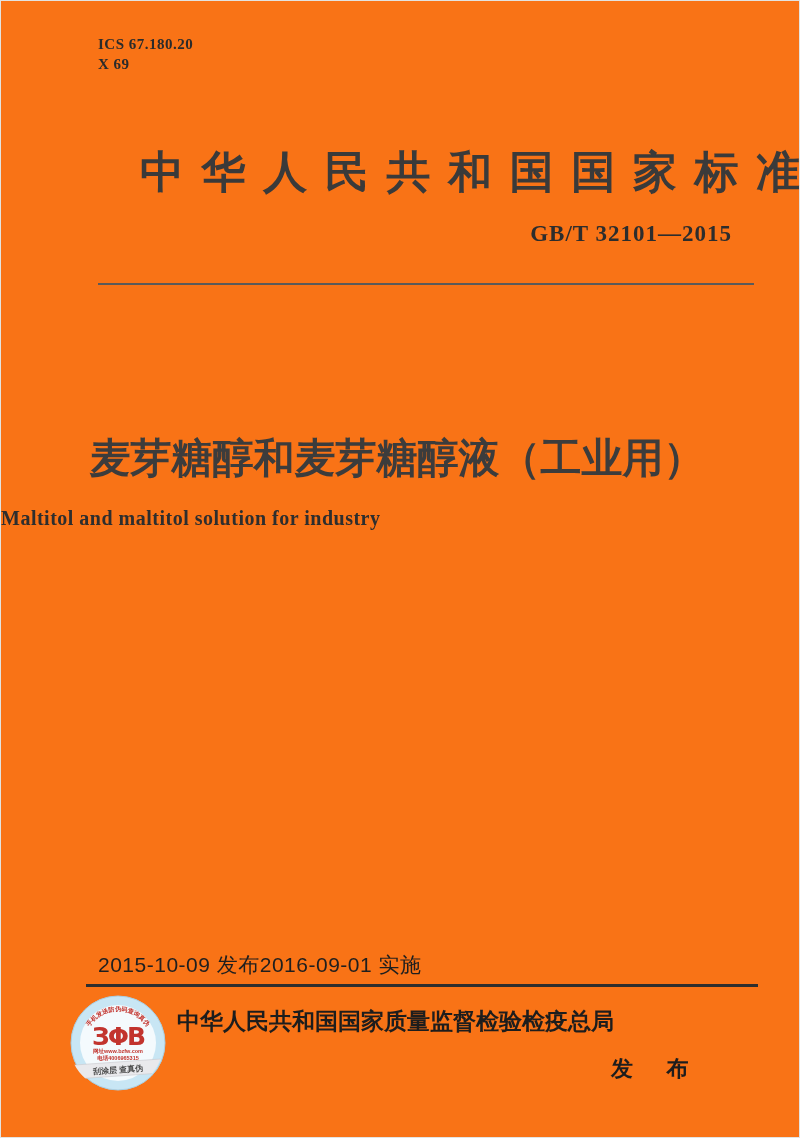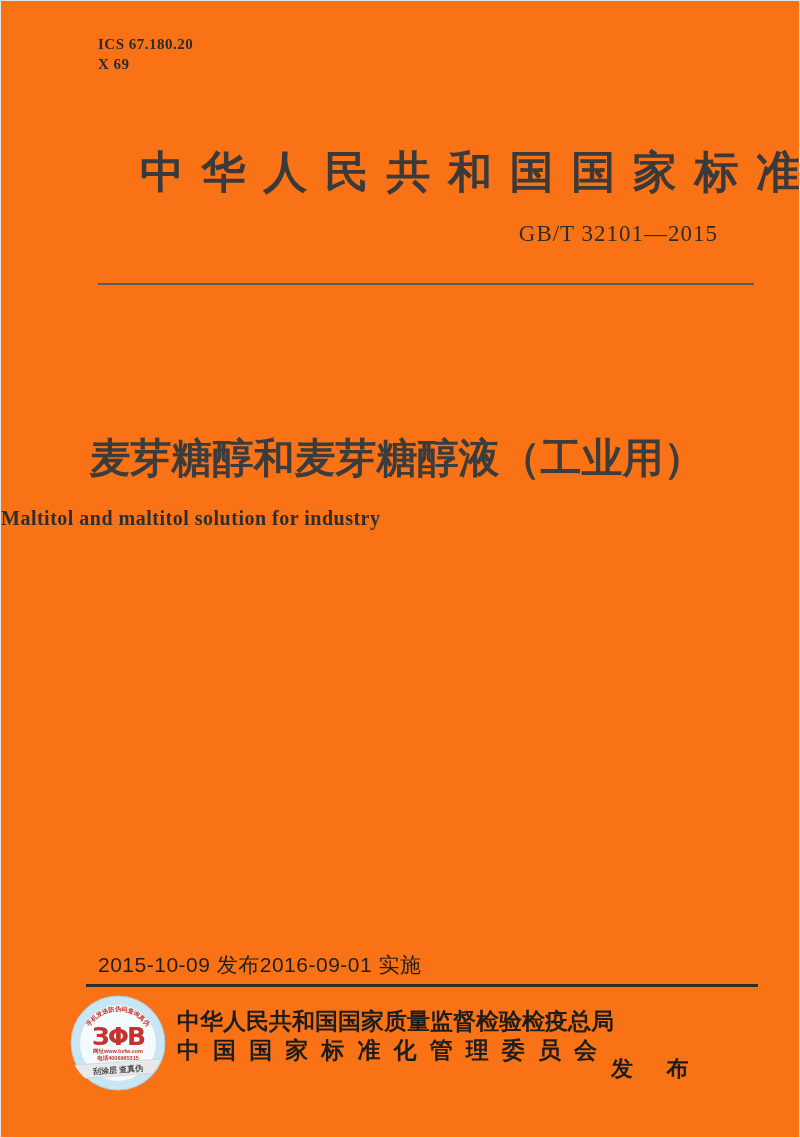--- a/index.html
+++ b/index.html
@@ -28,22 +28,22 @@
   }
   
   .heading{
     position:absolute;left:95px;top:146px;width:660px;
     font-size:44px;font-weight:600;color:#3a3a3a;
     text-align:justify;text-align-last:justify;
     line-height:1.2;white-space:nowrap;margin-left:44px;
   }
   
   .std-no{
-    position:absolute;right:81px;top:220px;
-    font-size:23px;font-weight:400;letter-spacing:1px;color:#2d2d2d;
+    position:absolute;right:67px;top:220px;
+    font-size:23px;font-weight:700;letter-spacing:1px;color:#2d2d2d;
     font-family:"Liberation Serif","DejaVu Serif",serif;
   }
   .rule-top{
     position:absolute;left:97px;top:282px;width:656px;height:2px;
     background:#5a5a5a;
   }
   
   .title-cn{
     position:absolute;left:0;right:6px;top:430px;
     text-align:center;
@@ -106,21 +106,20 @@
 
   <div class="date-row">
     <span>2015-10-09 发布</span>
     <span>2016-09-01 实施</span>
   </div>
 
   <div class="rule-bottom"></div>
 
   <div class="publisher">
     <div class="line1">中华人民共和国国家质量监督检验检疫总局</div>
-    <div class="line2">中国国家标准化管理委员会</div>
   </div>
   <div class="release">发 布</div>
 
   <div class="seal">
     <svg width="98" height="100" viewBox="0 0 98 100" aria-hidden="true">
       <defs>
         <clipPath id="sealClip">
             <circle cx="49" cy="50" r="47"></circle>
           </clipPath>
         <path id="arcPath" d="M 15,52 A 34,34 0 0 1 83,52"></path>

